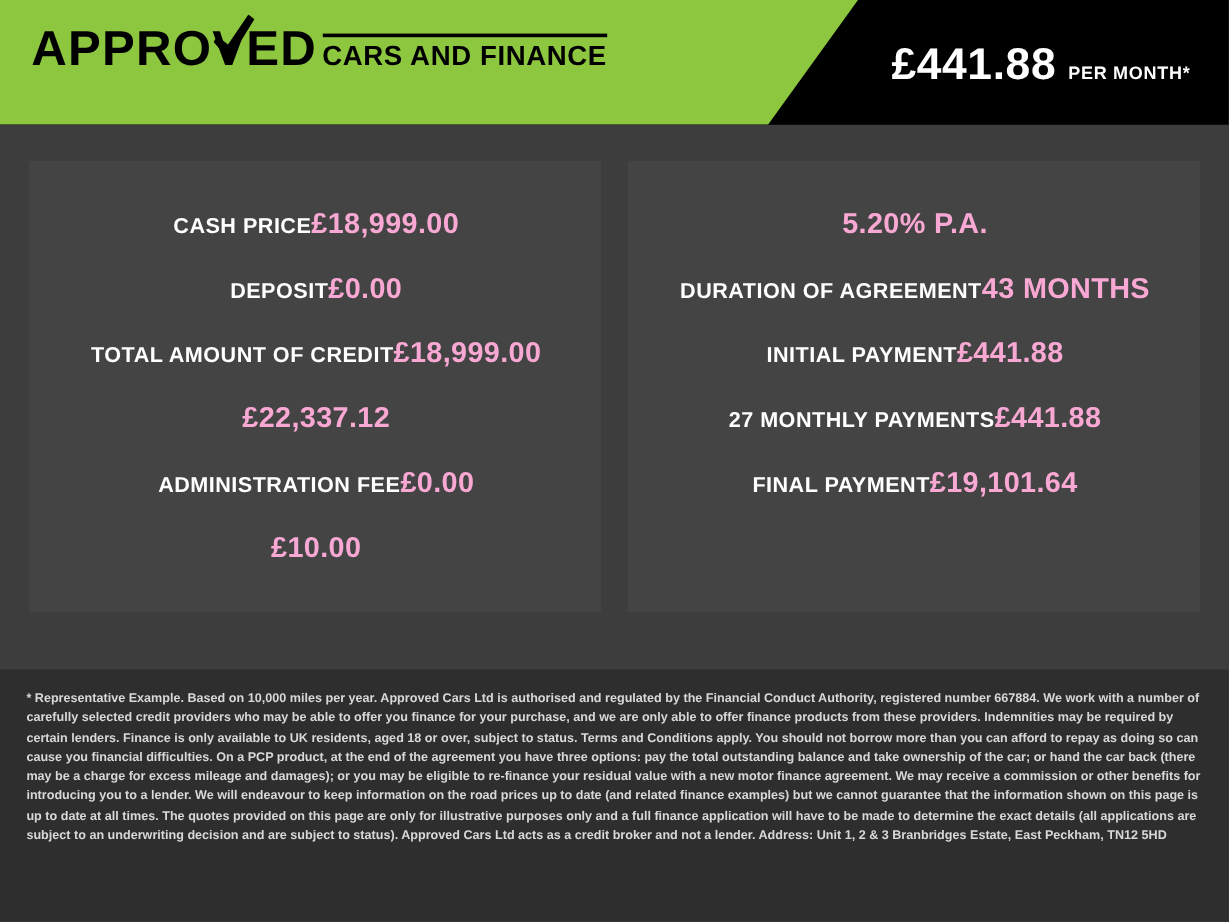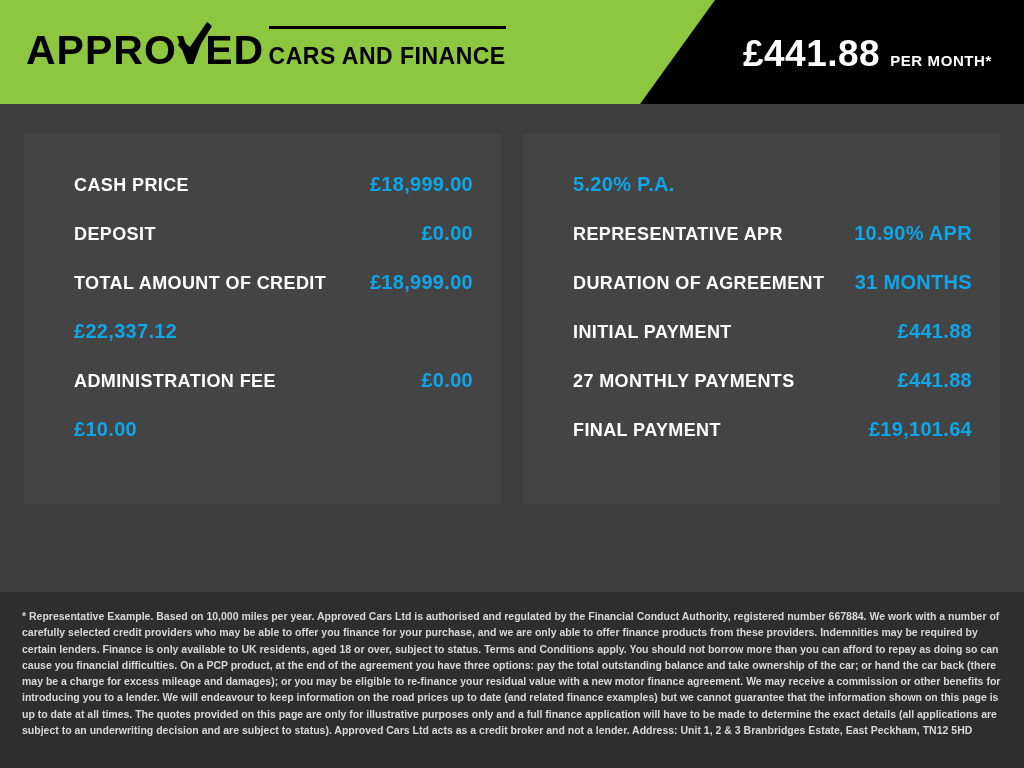--- a/index.html
+++ b/index.html
@@ -54,21 +54,21 @@
     top: -8px;
     width: 34px;
     height: 40px;
   }
   .logo-bottom {
     font-size: 23px;
     font-weight: bold;
     letter-spacing: 0.5px;
     margin-top: 6px;
     border-top: 3px solid #000;
-    padding-top: 16px;
+    padding-top: 4px;
     display: inline-block;
     white-space: nowrap;
   }
   .price-block {
     position: absolute;
     right: 32px;
     top: 33px;
     color: #fff;
     display: flex;
     align-items: baseline;
@@ -103,50 +103,49 @@
     gap: 22px;
   }
   .panel {
     background: #444444;
     flex: 1;
     padding: 26px 28px 26px 30px;
     min-height: 370px;
   }
   .row {
     display: flex;
-    justify-content: space-between;
+    justify-content: center;
     align-items: baseline;
     padding: 13px 0;
-    margin-left: 20px;
   }
   .row-label {
     color: #ffffff;
     font-size: 18px;
     font-weight: bold;
     letter-spacing: 0.4px;
     white-space: nowrap;
   }
   .row-value {
-    color: #0ea5e9;
-    font-size: 20px;
+    color: #f9a8d4;
+    font-size: 24px;
     font-weight: bold;
     letter-spacing: 0.3px;
     white-space: nowrap;
     text-align: right;
   }
 
   
   .footer {
     position: absolute;
     left: 0;
     bottom: 0;
     width: 100%;
     background: #2e2e2e;
     padding: 16px 22px 14px 22px;
-    height: 176px;
+    height: 210px;
   }
   .footer-text {
     color: #d8d8d8;
     font-size: 10.5px;
     line-height: 1.55;
     font-weight: bold;
     text-align: left;
   }
 </style>
 </head>
@@ -200,26 +199,22 @@
         <div class="row">
           <span class="row-value">£10.00</span>
         </div>
       </div>
 
       <div class="panel">
         <div class="row">
           <span class="row-value">5.20% P.A.</span>
         </div>
         <div class="row">
-          <span class="row-label">REPRESENTATIVE APR</span>
-          <span class="row-value">10.90% APR</span>
-        </div>
-        <div class="row">
           <span class="row-label">DURATION OF AGREEMENT</span>
-          <span class="row-value">31 MONTHS</span>
+          <span class="row-value">43 MONTHS</span>
         </div>
         <div class="row">
           <span class="row-label">INITIAL PAYMENT</span>
           <span class="row-value">£441.88</span>
         </div>
         <div class="row">
           <span class="row-label">27 MONTHLY PAYMENTS</span>
           <span class="row-value">£441.88</span>
         </div>
         <div class="row">

